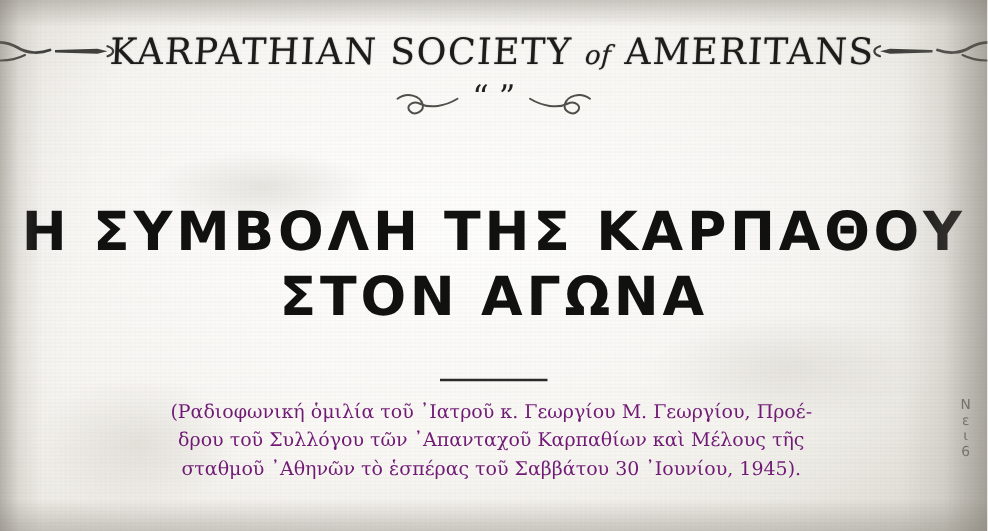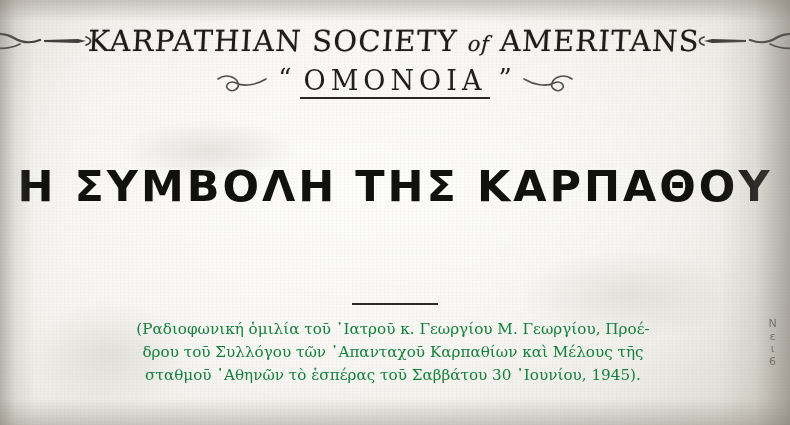--- a/index.html
+++ b/index.html
@@ -156,21 +156,21 @@
 
   
   #caption {
     position: absolute;
     left: 88px;
     right: 92px;
     top: 318px;
     font-family: "DejaVu Serif", serif;
     font-size: 15.2px;
     line-height: 1.52;
-    color: #15803d;
+    color: #701a75;
     text-align: justify;
     text-align-last: center;
   }
   #caption .cap-line {
     display: block;
     white-space: nowrap;
     text-align: center;
   }
 
   
@@ -229,30 +229,30 @@
         <path d="M50 12 L16 11 L8 13 L16 15 L50 14 Z" fill="#222220"></path>
         <path d="M8 9 C2 11, 2 15, 8 17" fill="none" stroke="#222220" stroke-width="1.8" stroke-linecap="round"></path>
       </svg>
     </div>
 
     <div id="omonoia-row">
       <svg class="side-swirl" viewBox="0 0 54 24">
         <path d="M2 8 C10 2, 20 6, 22 12 C24 18, 16 22, 12 18 C8 14, 14 9, 20 12 C28 16, 40 14, 50 8" fill="none" stroke="#26251f" stroke-width="1.6" stroke-linecap="round"></path>
       </svg>
       <span class="quote">“</span>
-      <div id="omonoia">ΟΜΟΝΟΙΑ</div>
       <span class="quote">”</span>
       <svg class="side-swirl" viewBox="0 0 54 24">
         <path d="M52 8 C44 2, 34 6, 32 12 C30 18, 38 22, 42 18 C46 14, 40 9, 34 12 C26 16, 14 14, 4 8" fill="none" stroke="#26251f" stroke-width="1.6" stroke-linecap="round"></path>
       </svg>
     </div>
   </div>
 
   <div id="title-block">
     <div class="title-line" id="title-line-1">Η ΣΥΜΒΟΛΗ ΤΗΣ ΚΑΡΠΑΘΟΥ</div>
+    <div class="title-line" id="title-line-2">ΣΤΟΝ ΑΓΩΝΑ</div>
   </div>
 
   <div id="rule"></div>
 
   <div id="caption">
     <span class="cap-line">(Ραδιοφωνική ὁμιλία τοῦ ᾽Ιατροῦ κ. Γεωργίου Μ. Γεωργίου, Προέ-</span>
     <span class="cap-line">δρου τοῦ Συλλόγου τῶν ᾽Απανταχοῦ Καρπαθίων καὶ Μέλους τῆς</span>
     <span class="cap-line">σταθμοῦ ᾽Αθηνῶν τὸ ἑσπέρας τοῦ Σαββάτου 30 ᾽Ιουνίου, 1945).</span>
   </div>
 

